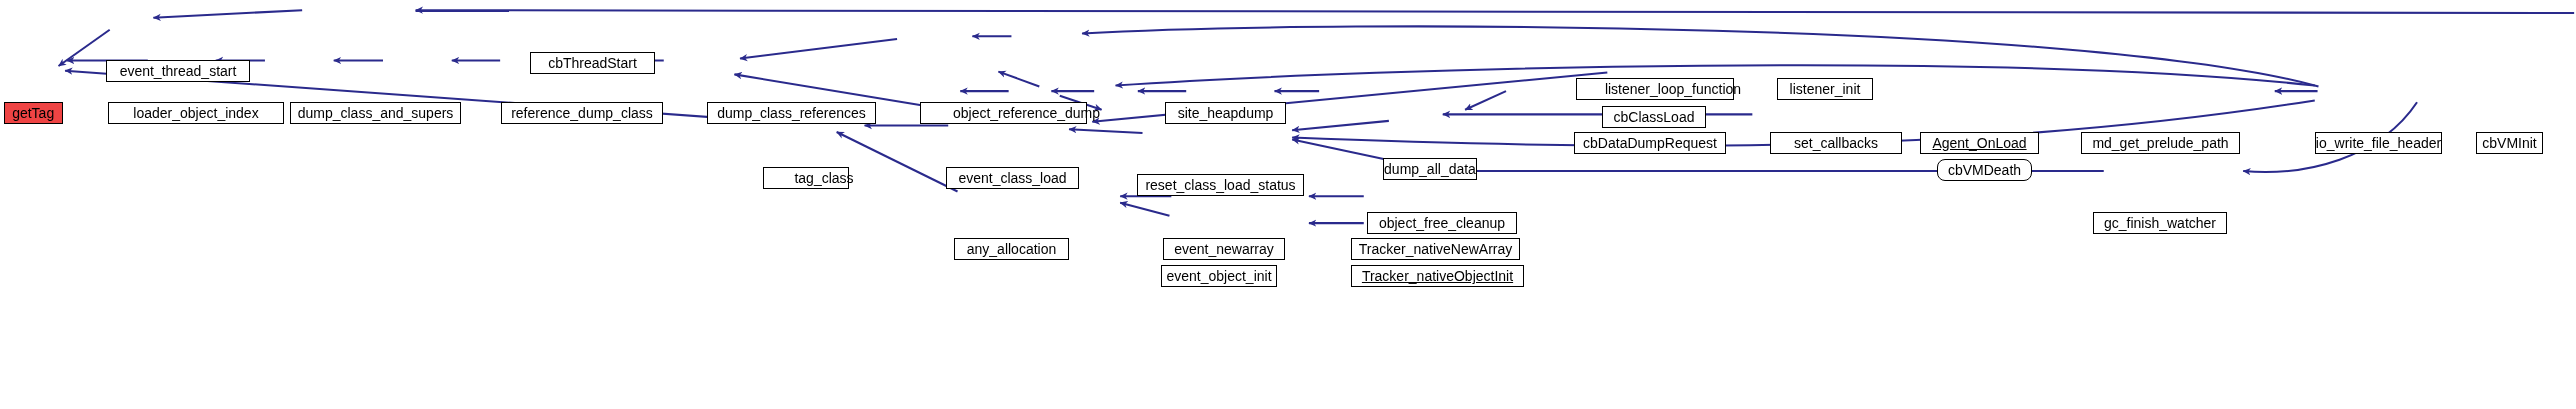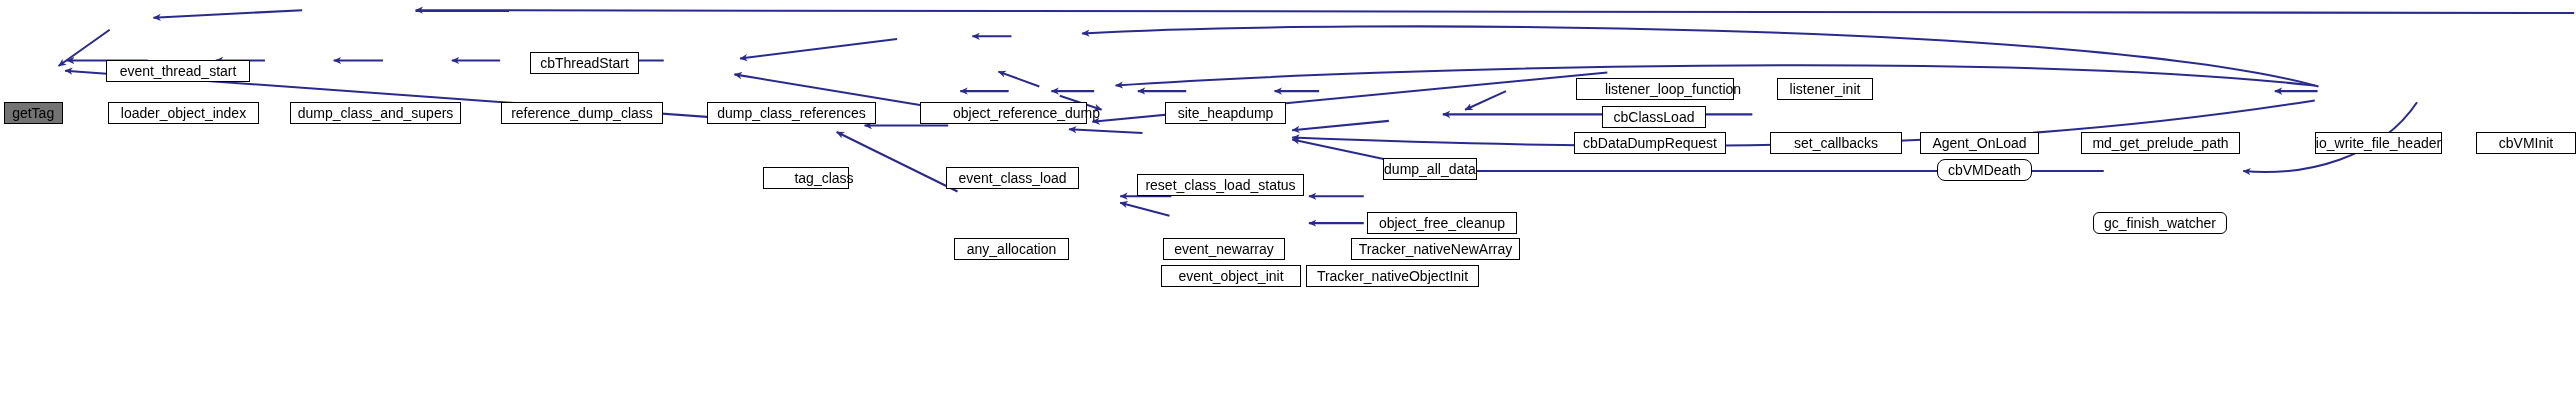--- a/index.html
+++ b/index.html
@@ -33,21 +33,21 @@
     line-height: 1;
     display: flex;
     align-items: center;
     justify-content: center;
     white-space: nowrap;
     height: 22px;
     z-index: 3;
     margin-top: 45px;
   }
   .node.highlight {
-    background: #737373;
+    background: #ef4444;
     border: 0.9px solid #000000;
   }
   .node-label {
     pointer-events: none;
   }
 </style>
 </head>
 <body>
 
 <div id="canvas">
@@ -130,24 +130,24 @@
     </g>
   </svg>
 
   <div id="nodes">
       <div class="node highlight" style="left: 3.7px; top: 57px; width: 59px;">
         <span class="node-label">getTag</span>
       </div>
       <div class="node" style="left: 106px; top: 15px; width: 144px;">
         <span class="node-label">event_thread_start</span>
       </div>
-      <div class="node" style="left: 530px; top: 7.4px; width: 109px;">
+      <div class="node" style="left: 530px; top: 7.4px; width: 125px;">
         <span class="node-label">cbThreadStart</span>
       </div>
-      <div class="node" style="left: 108px; top: 57px; width: 151px;">
+      <div class="node" style="left: 108px; top: 57px; width: 176px;">
         <span class="node-label">loader_object_index</span>
       </div>
       <div class="node" style="left: 290px; top: 57px; width: 171px;">
         <span class="node-label">dump_class_and_supers</span>
       </div>
       <div class="node" style="left: 501px; top: 57px; width: 162px;">
         <span class="node-label">reference_dump_class</span>
       </div>
       <div class="node" style="left: 707px; top: 57px; width: 169px;">
         <span class="node-label">dump_class_references</span>
@@ -166,64 +166,64 @@
       </div>
       <div class="node" style="left: 1602px; top: 61px; width: 104px;">
         <span class="node-label">cbClassLoad</span>
       </div>
       <div class="node" style="left: 1574px; top: 87px; width: 152px;">
         <span class="node-label">cbDataDumpRequest</span>
       </div>
       <div class="node" style="left: 1770px; top: 87px; width: 132px;">
         <span class="node-label">set_callbacks</span>
       </div>
-      <div class="node" style="left: 1920px; top: 87px; width: 119px;">
+      <div class="node" style="left: 1920px; top: 87px; width: 119px; text-decoration: underline;">
         <span class="node-label">Agent_OnLoad</span>
       </div>
       <div class="node" style="left: 2081px; top: 87px; width: 159px;">
         <span class="node-label">md_get_prelude_path</span>
       </div>
       <div class="node" style="left: 2315px; top: 87px; width: 127px;">
         <span class="node-label">io_write_file_header</span>
       </div>
-      <div class="node" style="left: 2476px; top: 87px; width: 100px;">
+      <div class="node" style="left: 2476px; top: 87px; width: 67px;">
         <span class="node-label">cbVMInit</span>
       </div>
       <div class="node" style="left: 1937px; top: 114px; width: 95px; border-radius: 8px;">
         <span class="node-label">cbVMDeath</span>
       </div>
       <div class="node" style="left: 1383px; top: 113px; width: 94px;">
         <span class="node-label">dump_all_data</span>
       </div>
       <div class="node" style="left: 763px; top: 122px; width: 86px; padding-left: 36px;">
         <span class="node-label">tag_class</span>
       </div>
       <div class="node" style="left: 946px; top: 122px; width: 133px;">
         <span class="node-label">event_class_load</span>
       </div>
       <div class="node" style="left: 1137px; top: 129px; width: 167px;">
         <span class="node-label">reset_class_load_status</span>
       </div>
       <div class="node" style="left: 1367px; top: 167px; width: 150px;">
         <span class="node-label">object_free_cleanup</span>
       </div>
-      <div class="node" style="left: 2093px; top: 167px; width: 134px; border-radius: 6px;">
+      <div class="node" style="left: 2093px; top: 167px; width: 134px;">
         <span class="node-label">gc_finish_watcher</span>
       </div>
       <div class="node" style="left: 954px; top: 193px; width: 115px;">
         <span class="node-label">any_allocation</span>
       </div>
       <div class="node" style="left: 1163px; top: 193px; width: 122px;">
         <span class="node-label">event_newarray</span>
       </div>
       <div class="node" style="left: 1351px; top: 193px; width: 169px;">
         <span class="node-label">Tracker_nativeNewArray</span>
       </div>
-      <div class="node" style="left: 1161px; top: 220px; width: 140px;">
+      <div class="node" style="left: 1161px; top: 220px; width: 116px;">
         <span class="node-label">event_object_init</span>
       </div>
-      <div class="node" style="left: 1306px; top: 220px; width: 173px;">
+      <div class="node" style="left: 1351px; top: 220px; width: 173px; text-decoration: underline;">
         <span class="node-label">Tracker_nativeObjectInit</span>
       </div>
     </div>
 
 </div>
 
 
 </body></html>

